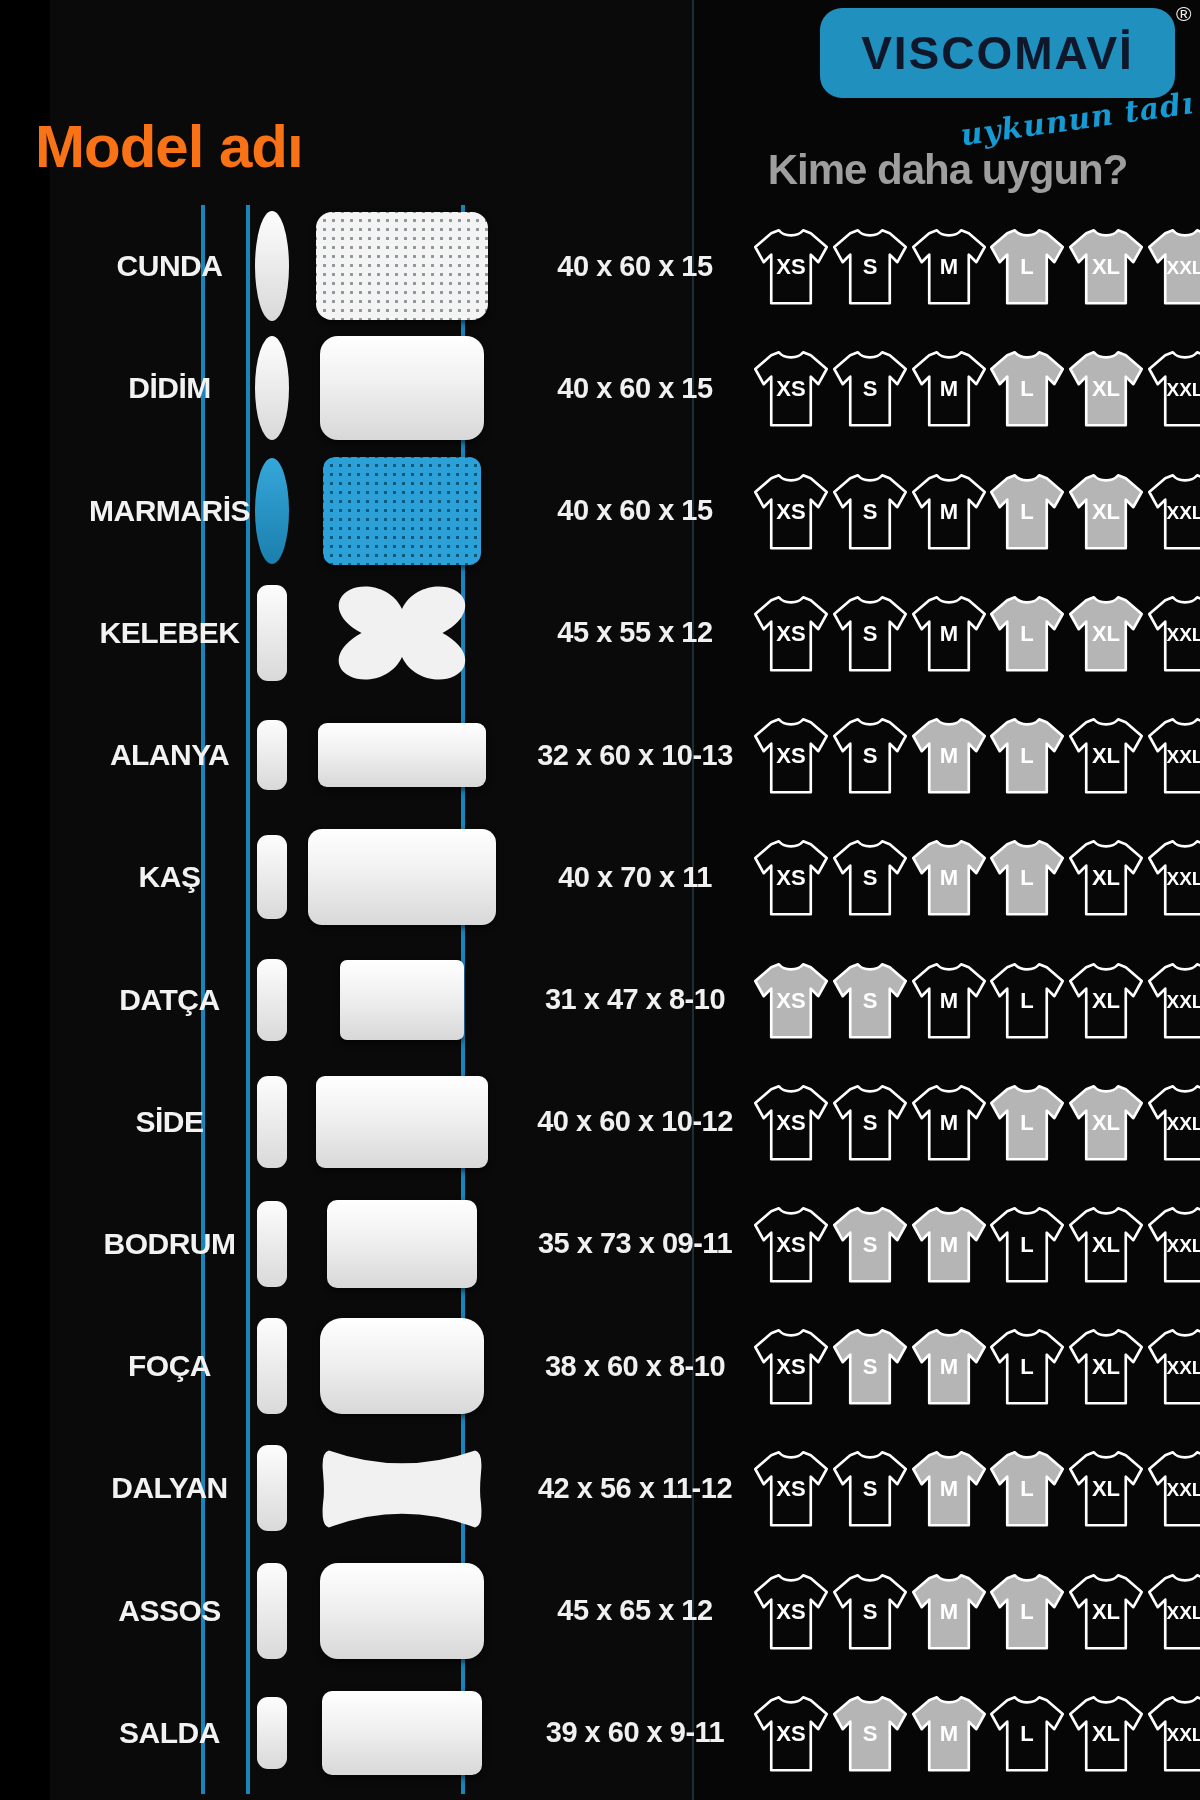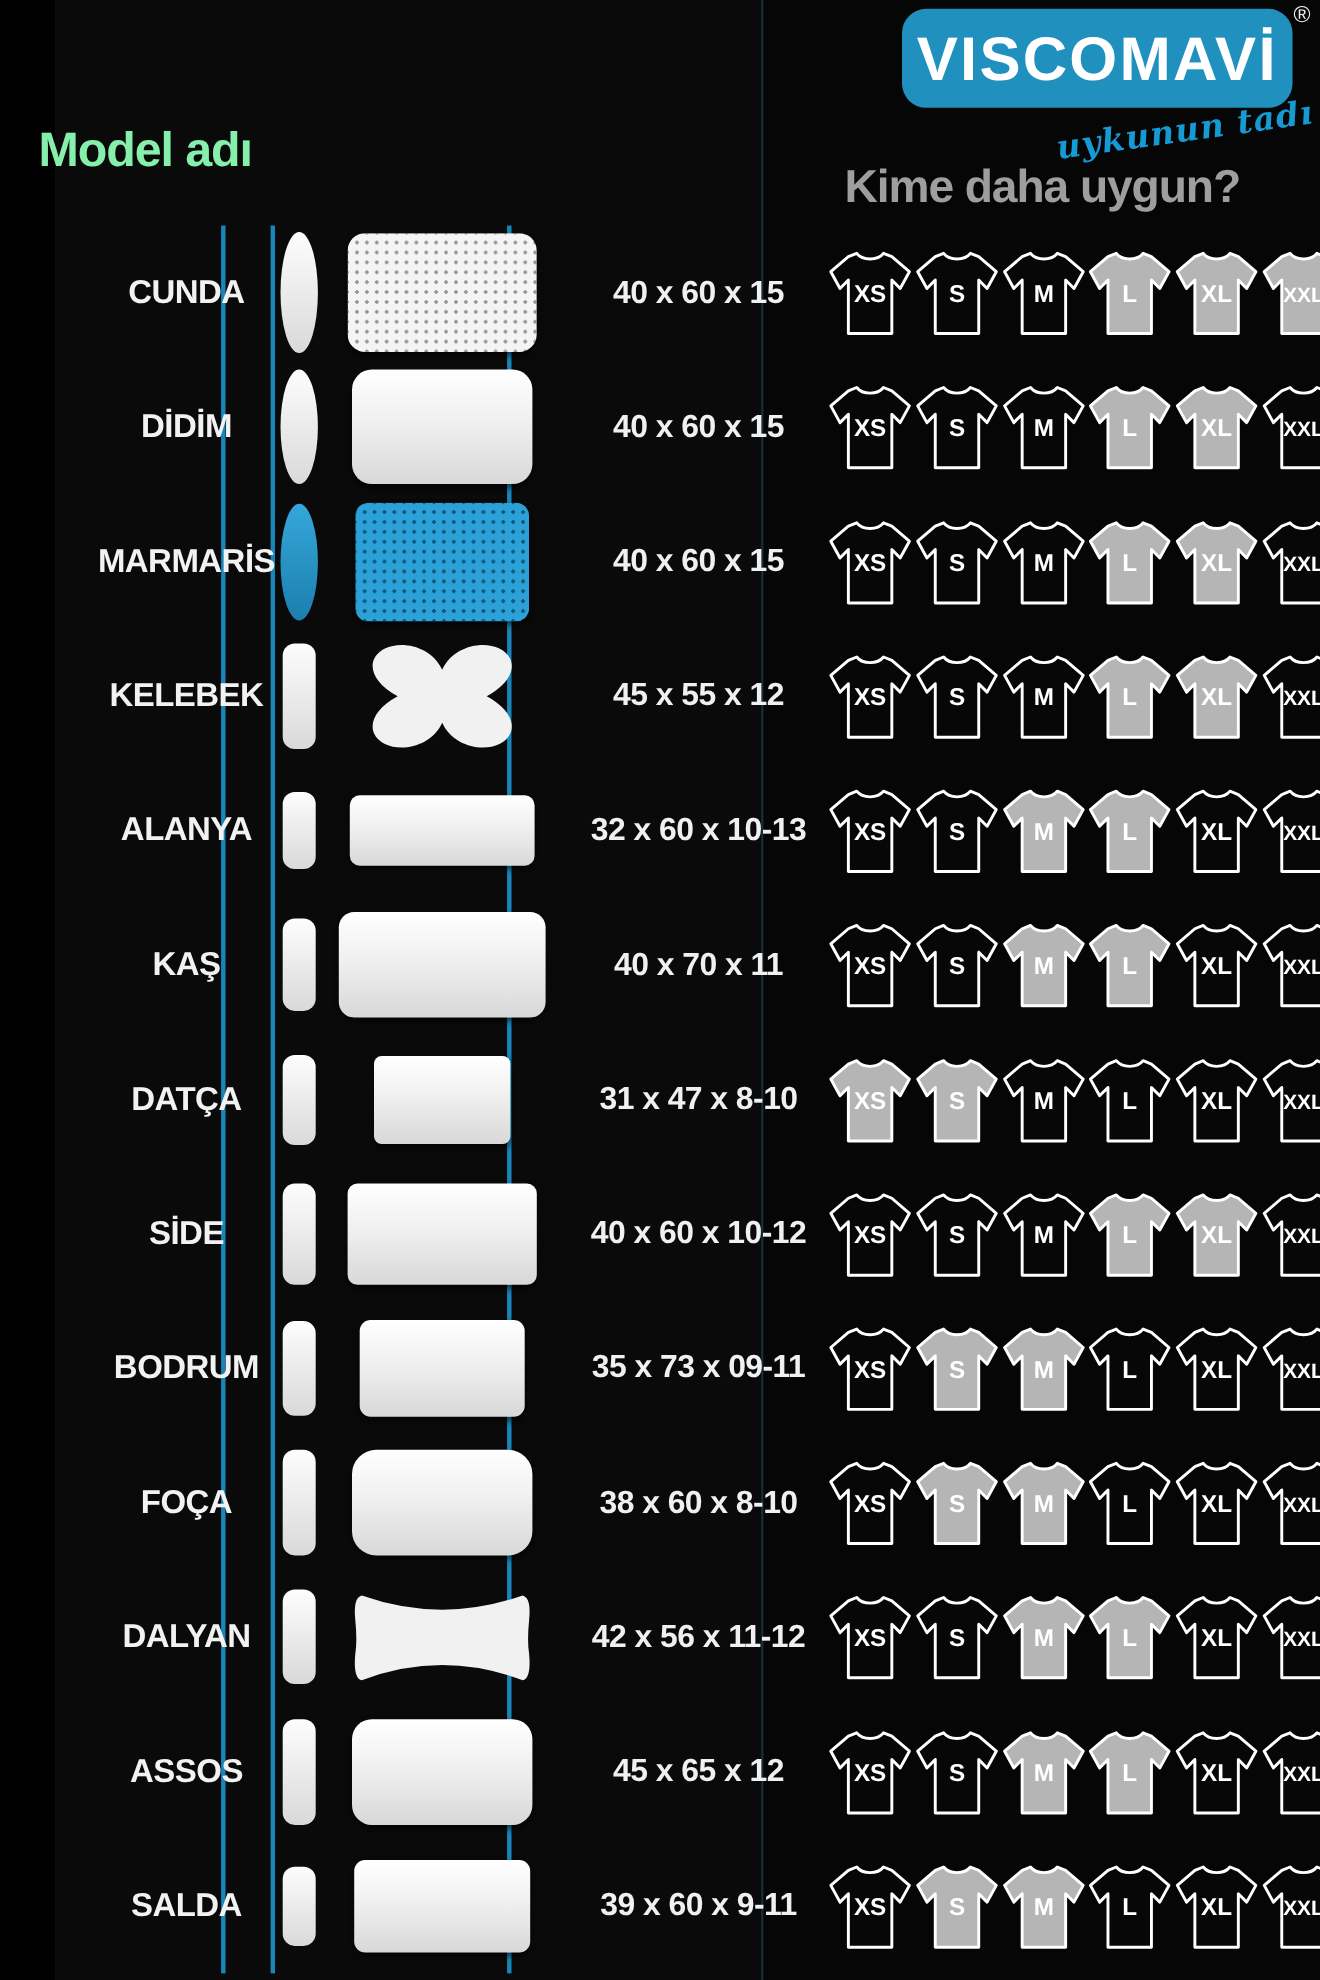--- a/index.html
+++ b/index.html
@@ -4,29 +4,29 @@
 <style>
   html,body{margin:0;padding:0;background:#000;}
   .canvas{position:relative;width:1200px;height:1800px;background:#000;overflow:hidden;
           font-family:"Liberation Sans",sans-serif;}
   .panel-left{position:absolute;left:50px;top:0;width:643px;height:1800px;background:#0a0a0a;}
   .panel-right{position:absolute;left:693px;top:0;width:507px;height:1800px;background:#060606;}
   .panel-divider{position:absolute;left:692px;top:0;width:2px;height:1800px;background:#1b2e38;}
   .vline{position:absolute;top:205px;bottom:6px;width:4px;background:#1886bb;}
   .vline-1{left:201px;} .vline-2{left:246px;} .vline-3{left:461px;}
 
-  .model-title{position:absolute;left:35px;top:112px;color:#86efac;font-size:44px;font-weight:700;
+  .model-title{position:absolute;left:35px;top:112px;color:#f97316;font-size:60px;font-weight:700;
                letter-spacing:-1px;}
   .dims-title{position:absolute;left:390px;top:122px;width:320px;text-align:center;color:#f4f4f4;
               font-size:27px;font-weight:700;line-height:33px;letter-spacing:-0.5px;}
   .suit-title{position:absolute;left:695px;top:146px;width:505px;text-align:center;color:#9e9e9e;
               font-size:42px;font-weight:700;letter-spacing:-1px;}
   .logo{position:absolute;left:820px;top:8px;width:355px;height:90px;border-radius:22px;
         display:flex;align-items:center;justify-content:center;}
-  .logo-text{color:#ffffff;font-size:56px;font-weight:700;letter-spacing:2px;}
+  .logo-text{color:#0f172a;font-size:46px;font-weight:700;letter-spacing:2px;}
   .registered{position:absolute;left:1176px;top:2px;color:#eee;font-size:21px;}
   .tagline{position:absolute;left:950px;top:102px;width:245px;text-align:right;
            font-family:"DejaVu Serif",serif;font-style:italic;font-weight:700;font-size:30px;
            transform:rotate(-8deg);letter-spacing:1px;}
 
   #rows{position:absolute;left:0;top:205px;width:1200px;height:1589px;display:flex;flex-direction:column;margin-left:48px;}
   .row{flex:1;display:flex;align-items:center;}
   .cell{display:flex;align-items:center;justify-content:center;}
   .cell.name{width:201px;padding-left:42px;box-sizing:content-box;color:#f2f2f2;font-size:30px;
              font-weight:700;letter-spacing:-0.5px;text-align:center;width:159px;}

